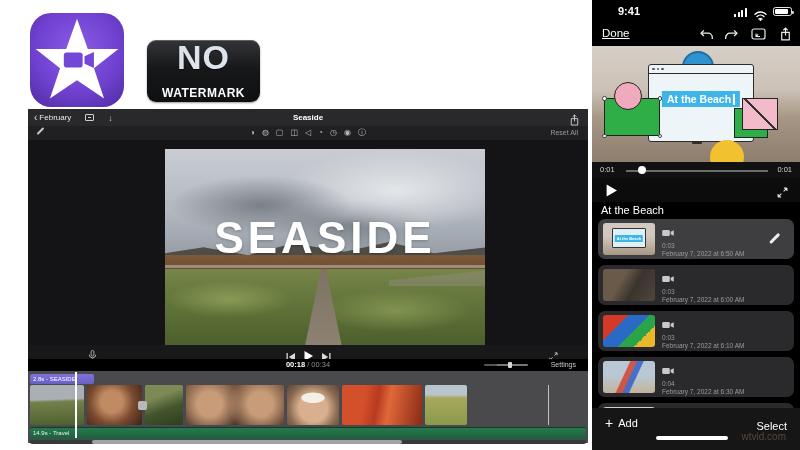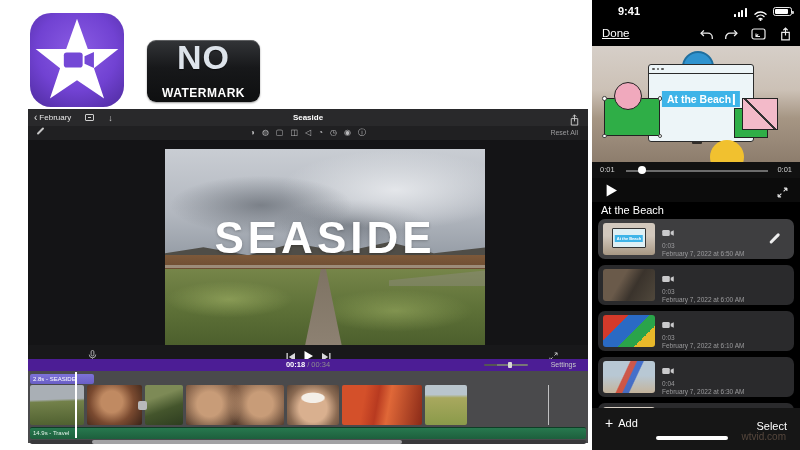--- a/index.html
+++ b/index.html
@@ -54,21 +54,21 @@
     clip-path:polygon(0 70%,100% 20%,100% 100%,0 100%);}
   .stream{position:absolute;left:42%;bottom:0;width:15%;height:39%;background:linear-gradient(180deg,#7e7363,#8d8172);
     clip-path:polygon(45% 0,55% 0,88% 100%,12% 100%);}
   .video-title{position:absolute;left:0;right:0;top:64px;text-align:center;color:#fff;
     font-size:44px;font-weight:bold;letter-spacing:4px;text-shadow:0 1px 3px rgba(0,0,0,.25);}
 
   .transport{position:absolute;left:0;top:236px;right:0;height:14px;background:#18181a;}
   .mic{position:absolute;left:60px;top:2px;}
   .transport-center{position:absolute;left:0;right:0;top:2px;display:flex;justify-content:center;align-items:center;gap:9px;}
   .fs-btn{position:absolute;right:30px;top:2px;}
-  .timebar{position:absolute;left:0;top:250px;right:0;height:12px;background:#4c1d95;}
+  .timebar{position:absolute;left:0;top:250px;right:0;height:12px;background:#000000;}
   .timecode{position:absolute;left:0;right:0;text-align:center;font-size:7.5px;line-height:12px;color:#8d8d8f;}
   .timecode b{color:#fff;font-weight:bold;}
   .zoom-slider{position:absolute;right:60px;top:5px;width:44px;height:2px;background:linear-gradient(90deg,#555 0 30%,#777 30% 100%);border-radius:1px;}
   .zoom-handle{position:absolute;left:24px;top:-2px;width:4px;height:6px;background:#d8d8d8;border-radius:1px;}
   .settings-lbl{position:absolute;right:12px;top:0;font-size:7px;line-height:12px;color:#c9c9cb;}
 
   .timeline{position:absolute;left:0;top:262px;right:0;height:72px;background:#4a4a4c;}
   .title-chip{position:absolute;left:2px;top:3px;width:64px;height:10px;border-radius:2px;
     background:linear-gradient(180deg,#7d72d8,#6a5fc6);color:#fff;font-size:6px;line-height:10px;padding-left:3px;
     white-space:nowrap;overflow:hidden;}

